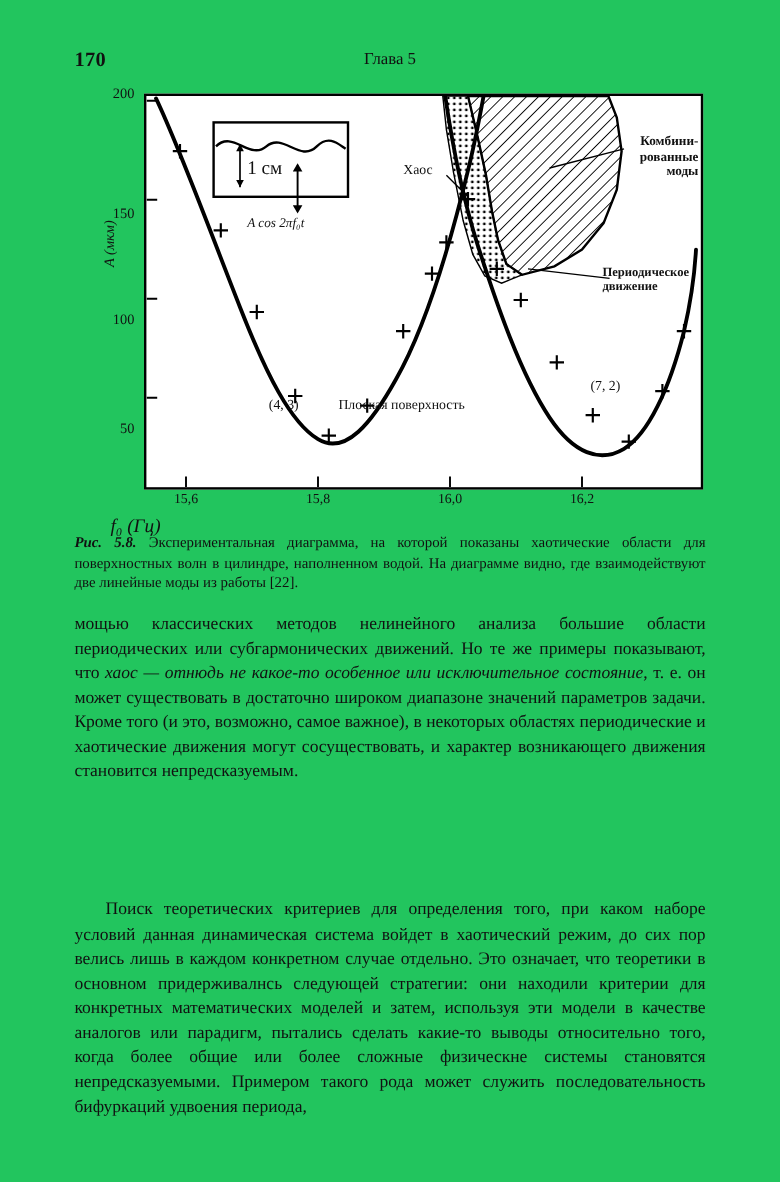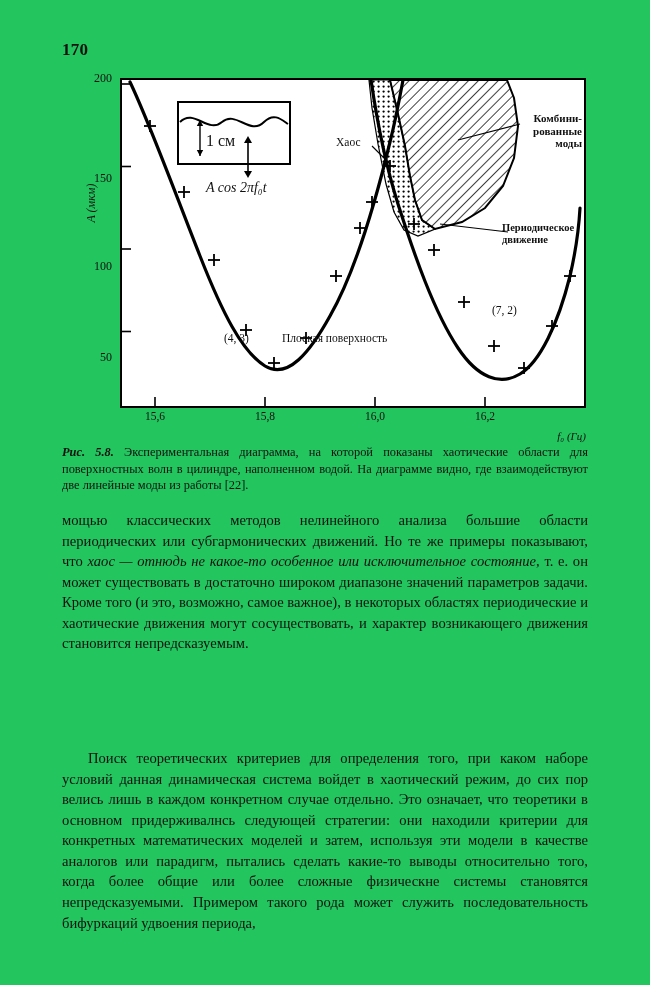--- a/index.html
+++ b/index.html
@@ -82,22 +82,22 @@
     font-size: 12px;
     font-style: italic;
     font-family: "Liberation Serif", serif;
     text-align: center;
   }
   .xlabel {
     position: absolute;
     left: 0;
     top: 338px;
     width: 494px;
-    text-align: right;
-    font-size: 11px;
+    text-align: left;
+    font-size: 16px;
     font-style: italic;
     font-family: "Liberation Serif", serif;
   }
   .ytick {
     position: absolute;
     font-size: 12px;
     font-family: "Liberation Serif", serif;
     text-align: right;
     width: 30px;
   }
@@ -158,20 +158,21 @@
   .ind { text-indent: 26px; }
   i { font-style: italic; }
 </style>
 </head>
 <body>
 
 <div class="page">
 
   <div class="runhead">
     <div class="folio">170</div>
+    <div class="chapter-title">Глава 5</div>
   </div>
 
   <div class="figure">
 
     <div class="ytick" style="left:-10px; top:-7px;">200</div>
     <div class="ytick" style="left:-10px; top:93px;">150</div>
     <div class="ytick" style="left:-10px; top:181px;">100</div>
     <div class="ytick" style="left:-10px; top:272px;">50</div>
 
     <div class="ylabel">A (мкм)</div>
@@ -295,31 +296,31 @@
         </g>
 
         <g stroke="#000" stroke-width="1.1" fill="none">
           <line x1="268" y1="84" x2="250" y2="66"></line>
           <line x1="336" y1="60" x2="398" y2="44"></line>
           <line x1="318" y1="144" x2="386" y2="152"></line>
         </g>
       </svg>
 
       <div class="anno" style="left:84px; top:52px;">1 см</div>
-      <div class="anno" style="left:84px; top:100px; font-style:italic; font-size:14px;">A cos 2πf₀t</div>
+      <div class="anno" style="left:84px; top:100px; font-style:italic; font-size:11px;">A cos 2πf₀t</div>
 
       <div class="anno" style="left:214px; top:56px; font-size:11.5px;">Хаос</div>
       <div class="anno bold" style="left:392px; top:32px; width:68px; white-space:pre-line; font-size:11px;text-align:right;">Комбини-
 рованные
 моды</div>
       <div class="anno bold" style="left:380px; top:142px; width:86px; white-space:pre-line; font-size:10.5px;">Периодическое
 движение</div>
       <div class="anno" style="left:160px; top:252px; font-size:11.5px;">Плоская поверхность</div>
       <div class="anno" style="left:102px; top:252px; font-size:11.5px;">(4, 3)</div>
-      <div class="anno" style="left:370px; top:224px; font-size:11.5px;">(7, 2)</div>
+      <div class="anno" style="left:370px; top:236px; font-size:11.5px;">(7, 2)</div>
     </div>
 
     <div class="xtick" style="left:41px; top:332px;">15,6</div>
     <div class="xtick" style="left:151px; top:332px;">15,8</div>
     <div class="xtick" style="left:261px; top:332px;">16,0</div>
     <div class="xtick" style="left:371px; top:332px;">16,2</div>
 
     <div class="xlabel" style="top:352px;">f₀ (Гц)</div>
   </div>
 

